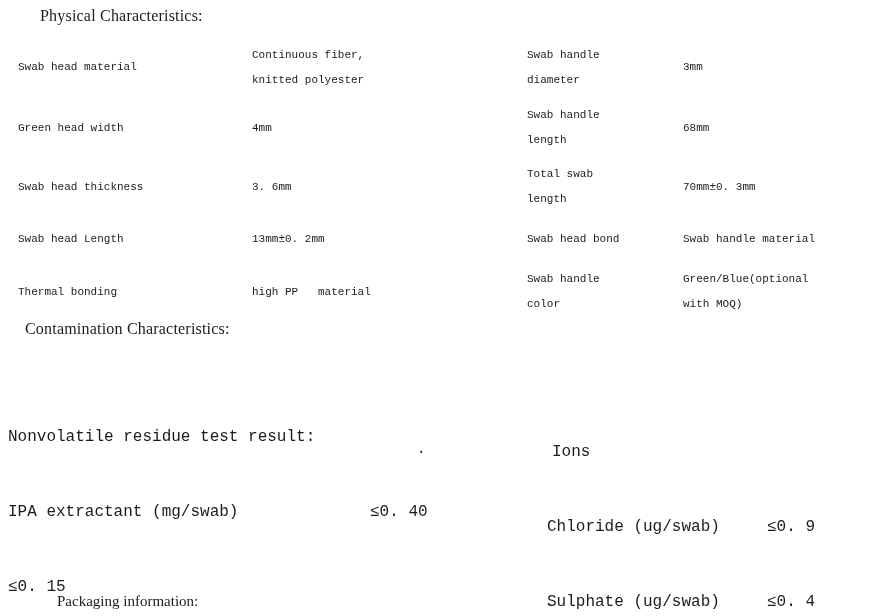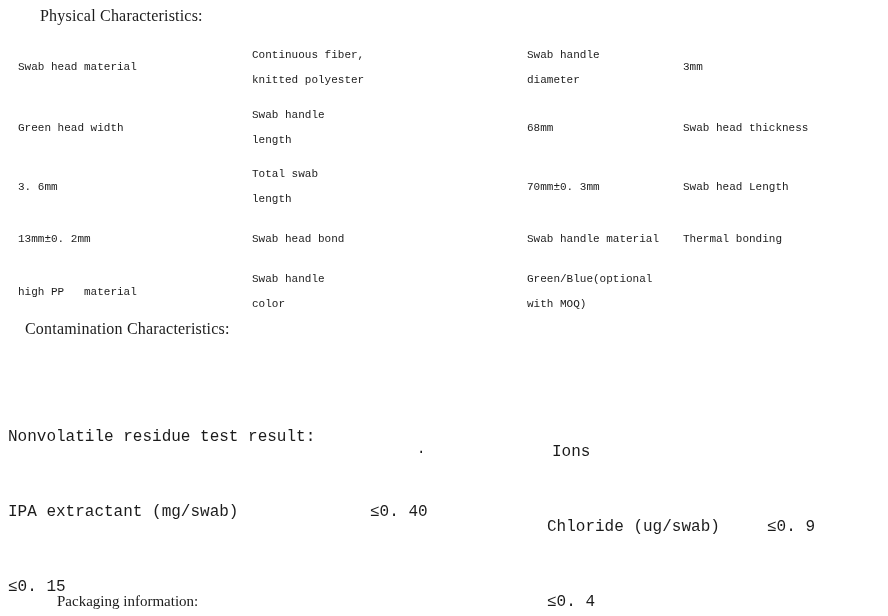--- a/index.html
+++ b/index.html
@@ -94,20 +94,21 @@
 
   <div class="phys-table">
     <div class="cell">Swab head material</div>
     <div class="cell">Continuous fiber,
 knitted polyester</div>
     <div class="cell">Swab handle
 diameter</div>
     <div class="cell">3mm</div>
 
     <div class="cell">Green head width</div>
+    <div class="cell">4mm</div>
     <div class="cell">Swab handle
 length</div>
     <div class="cell">68mm</div>
 
     <div class="cell">Swab head thickness</div>
     <div class="cell">3. 6mm</div>
     <div class="cell">Total swab
 length</div>
     <div class="cell">70mm±0. 3mm</div>
 
@@ -138,20 +139,21 @@
     
   </div>
 
   <div class="contam-right">
     <div class="ions-title">Ions</div>
     <div class="ion-row">
       <span class="tlabel">Chloride (ug/swab)</span>
       <span class="tvalue">≤0. 9</span>
     </div>
     <div class="ion-row">
+      <span class="tlabel">Sulphate (ug/swab)</span>
       <span class="tvalue">≤0. 4</span>
     </div>
     
   </div>
 
   <div class="stray-dot">.</div>
 
   <div class="packaging">
     <div>Packaging information:</div>
     

